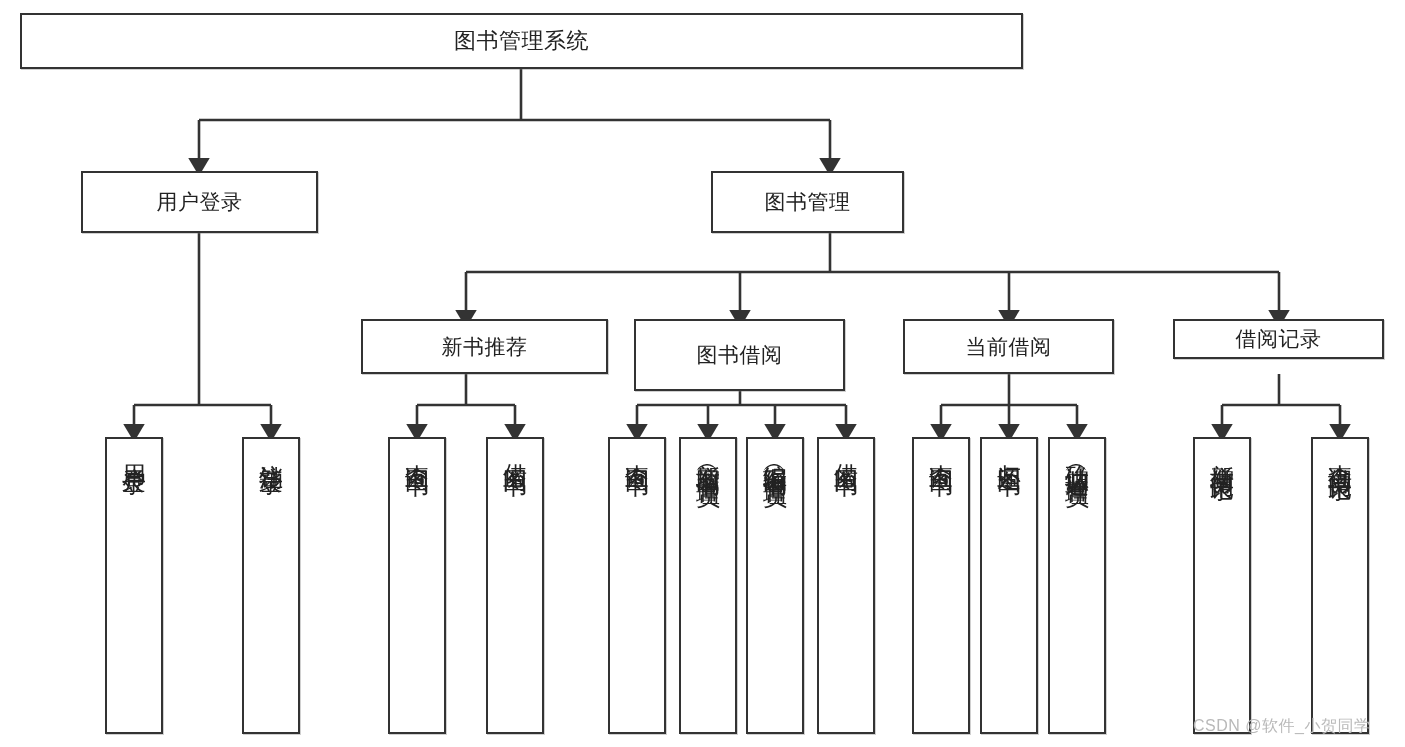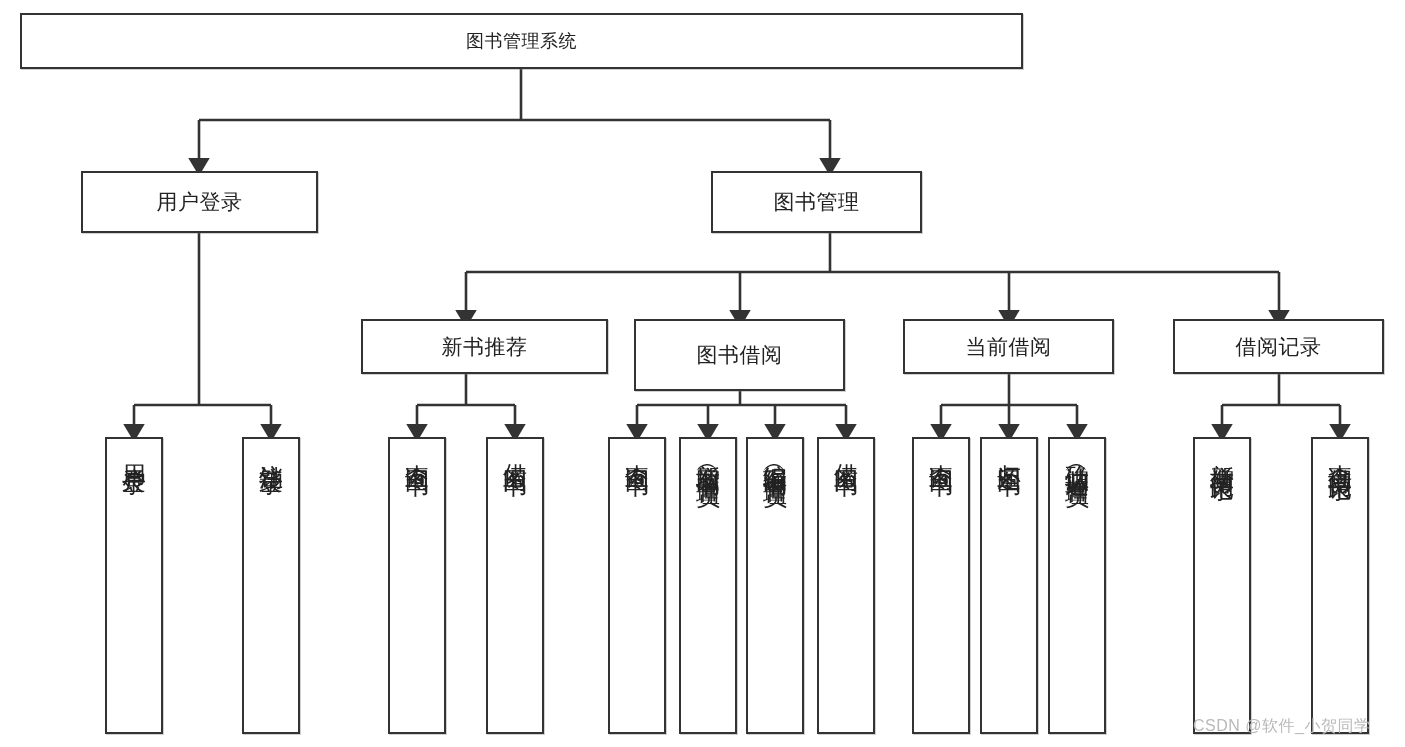--- a/index.html
+++ b/index.html
@@ -40,21 +40,21 @@
     display: block;
     text-align: center;
     line-height: 1.12;
     white-space: nowrap;
   }
   .node.horizontal .node-label {
     font-size: 21px;
     letter-spacing: 0.5px;
   }
   .node.root .node-label {
-    font-size: 18px;
+    font-size: 22px;
     letter-spacing: 0.5px;
   }
   .node.vertical {
     align-items: flex-start;
     padding-top: 6px;
   }
   .node.vertical .node-label {
     writing-mode: vertical-rl;
     text-orientation: upright;
     font-size: 24px;
@@ -128,34 +128,34 @@
     </g>
   </svg>
 
   <div class="node root horizontal" style="left:20px; top:13px; width:1003px; height:56px;">
     <span class="node-label">图书管理系统</span>
   </div>
 
   <div class="node horizontal" style="left:81px; top:171px; width:237px; height:62px;">
     <span class="node-label">用户登录</span>
   </div>
-  <div class="node horizontal" style="left:711px; top:171px; width:211px; height:62px;">
+  <div class="node horizontal" style="left:711px; top:171px; width:193px; height:62px;">
     <span class="node-label">图书管理</span>
   </div>
 
   <div class="node horizontal" style="left:361px; top:319px; width:247px; height:55px;">
     <span class="node-label">新书推荐</span>
   </div>
   <div class="node horizontal" style="left:634px; top:319px; width:211px; height:72px;">
     <span class="node-label">图书借阅</span>
   </div>
   <div class="node horizontal" style="left:903px; top:319px; width:211px; height:55px;">
     <span class="node-label">当前借阅</span>
   </div>
-  <div class="node horizontal" style="left:1173px; top:319px; width:211px; height:55px;">
+  <div class="node horizontal" style="left:1173px; top:319px; width:211px; height:40px;">
     <span class="node-label">借阅记录</span>
   </div>
 
   <div class="node vertical" style="left:105px; top:437px; width:58px; height:297px;">
     <span class="node-label">用户登录</span>
   </div>
   <div class="node vertical" style="left:242px; top:437px; width:58px; height:297px;">
     <span class="node-label">注销登录</span>
   </div>
 

